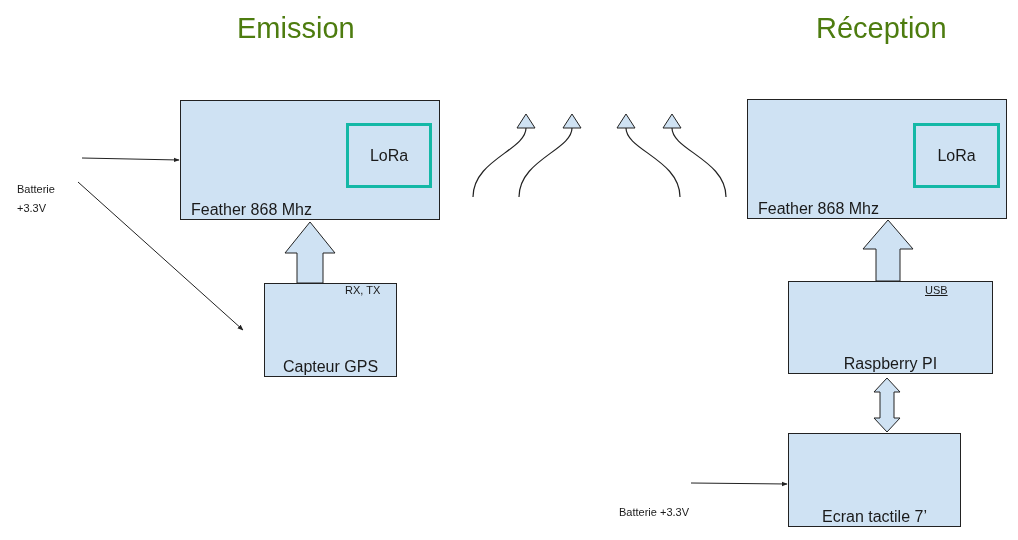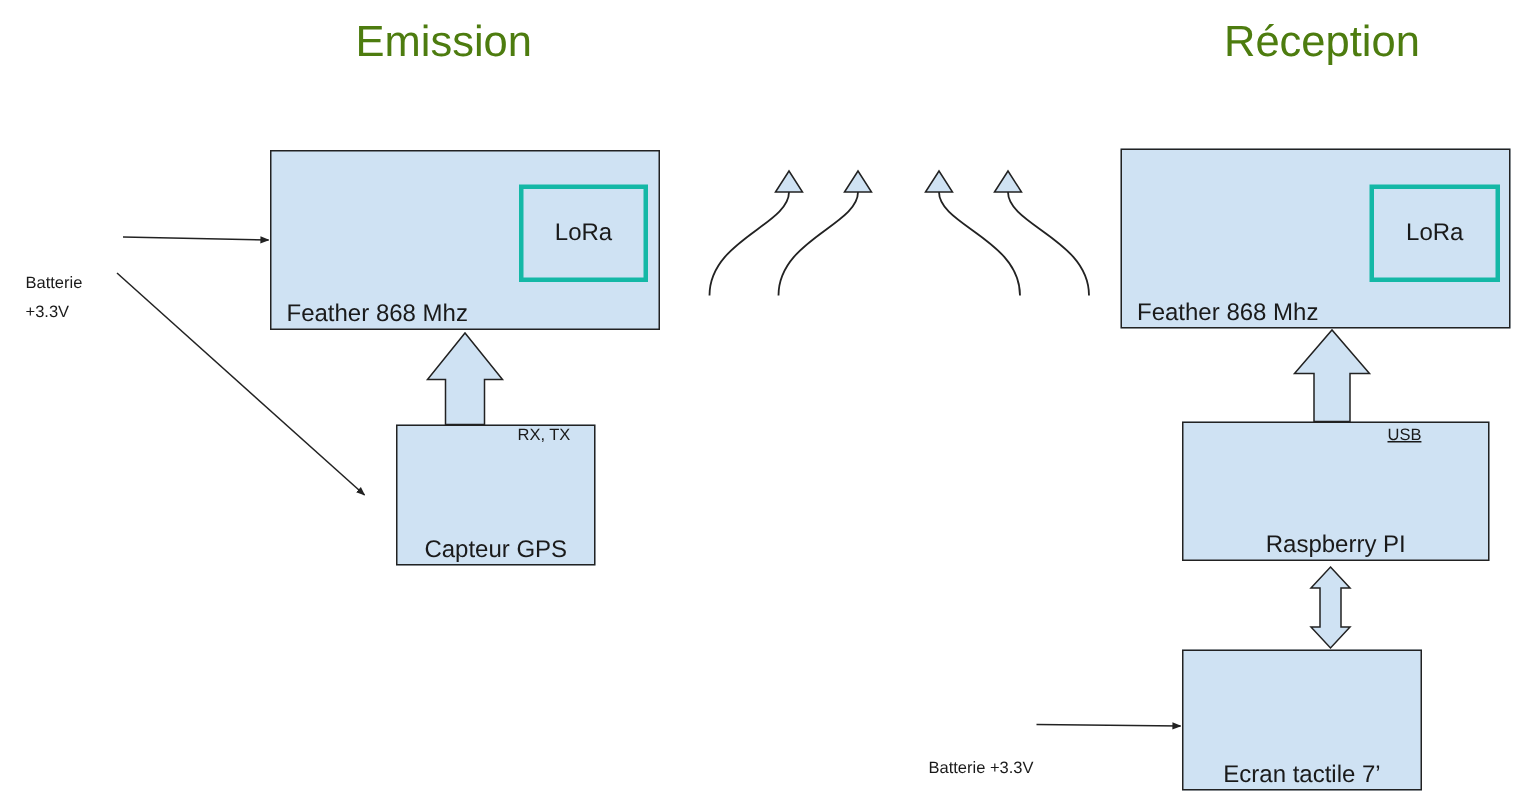--- a/index.html
+++ b/index.html
@@ -35,21 +35,21 @@
 
 <div class="box" style="left:747px; top:99px; width:260px; height:120px; justify-content:flex-start; padding-left:10px;">
   <span style="margin-top:2px;">Feather 868 Mhz</span>
 </div>
 <div class="inner" style="left:913px; top:123px; width:87px; height:65px;">
   <span>LoRa</span>
 </div>
 <div class="box" style="left:788px; top:281px; width:205px; height:93px;">
   <span>Raspberry PI</span>
 </div>
-<div class="box" style="left:788px; top:433px; width:160px; height:94px;">
+<div class="box" style="left:788px; top:433px; width:173px; height:94px;">
   <span>Ecran tactile 7’</span>
 </div>
 <div class="lbl" style="left:925px; top:242px;text-decoration:underline;">USB</div>
 <div class="lbl" style="left:619px; top:464px;">Batterie +3.3V</div>
 
 <svg class="overlay" width="1018" height="540">
   <defs>
     <marker id="ah" viewBox="0 0 10 10" refX="9" refY="5" markerWidth="6" markerHeight="6" orient="auto">
       <path d="M0,1 L10,5 L0,9 z" fill="#222"></path>
     </marker>

